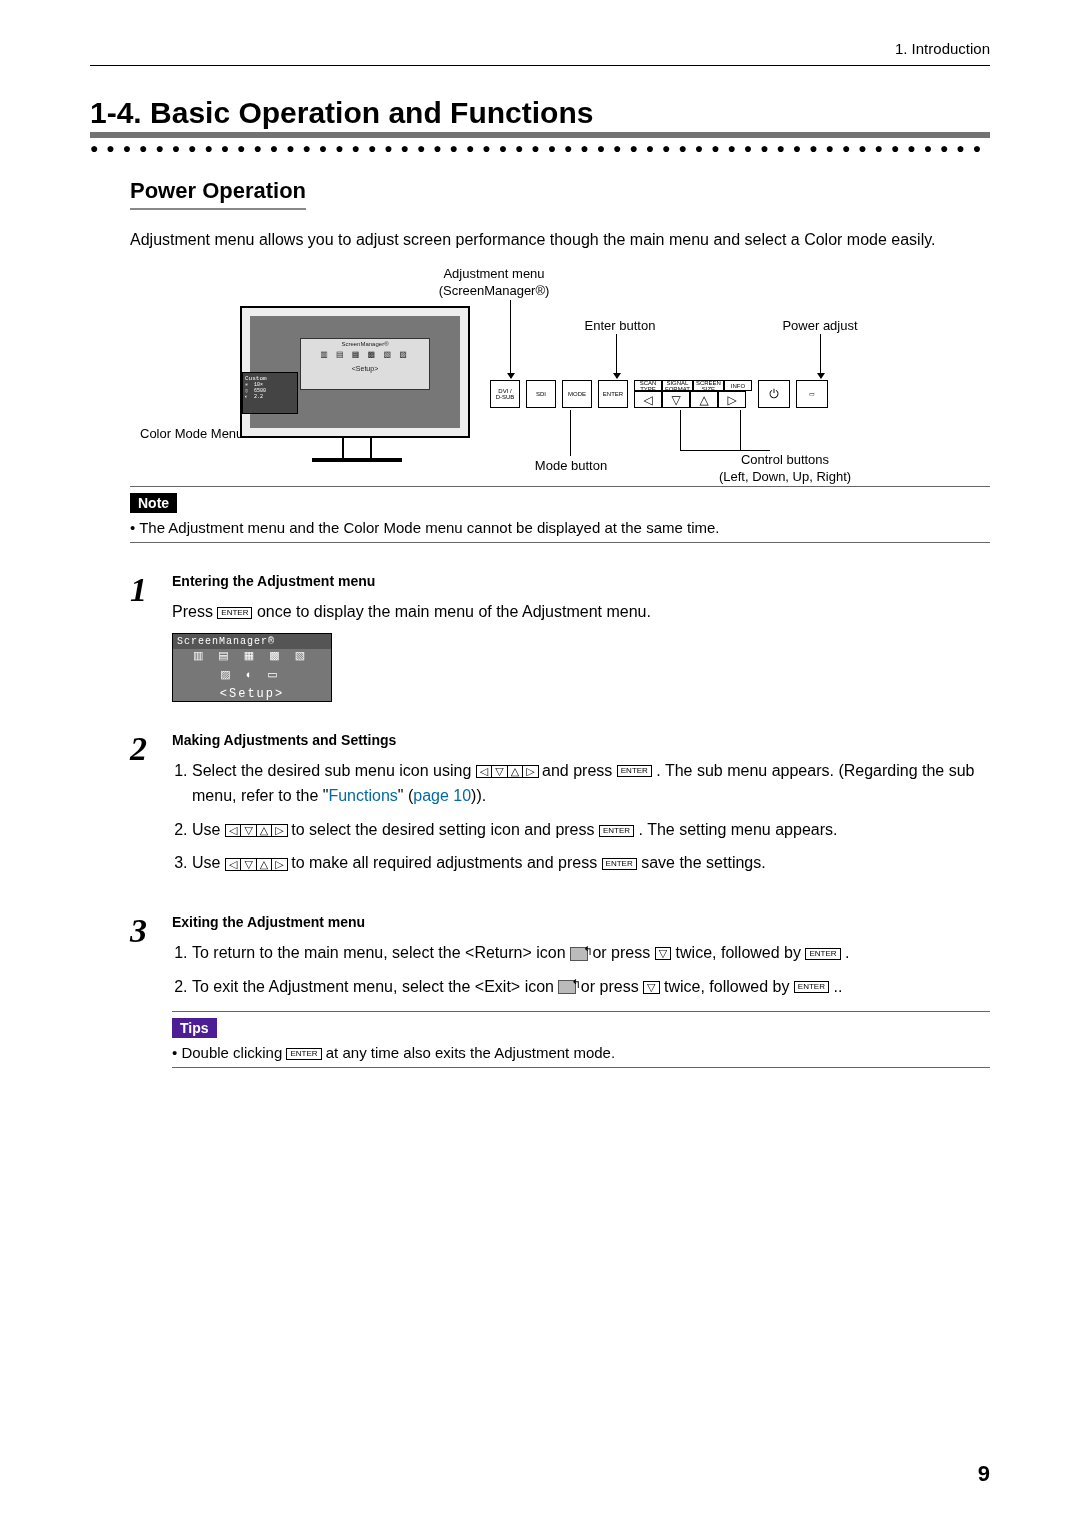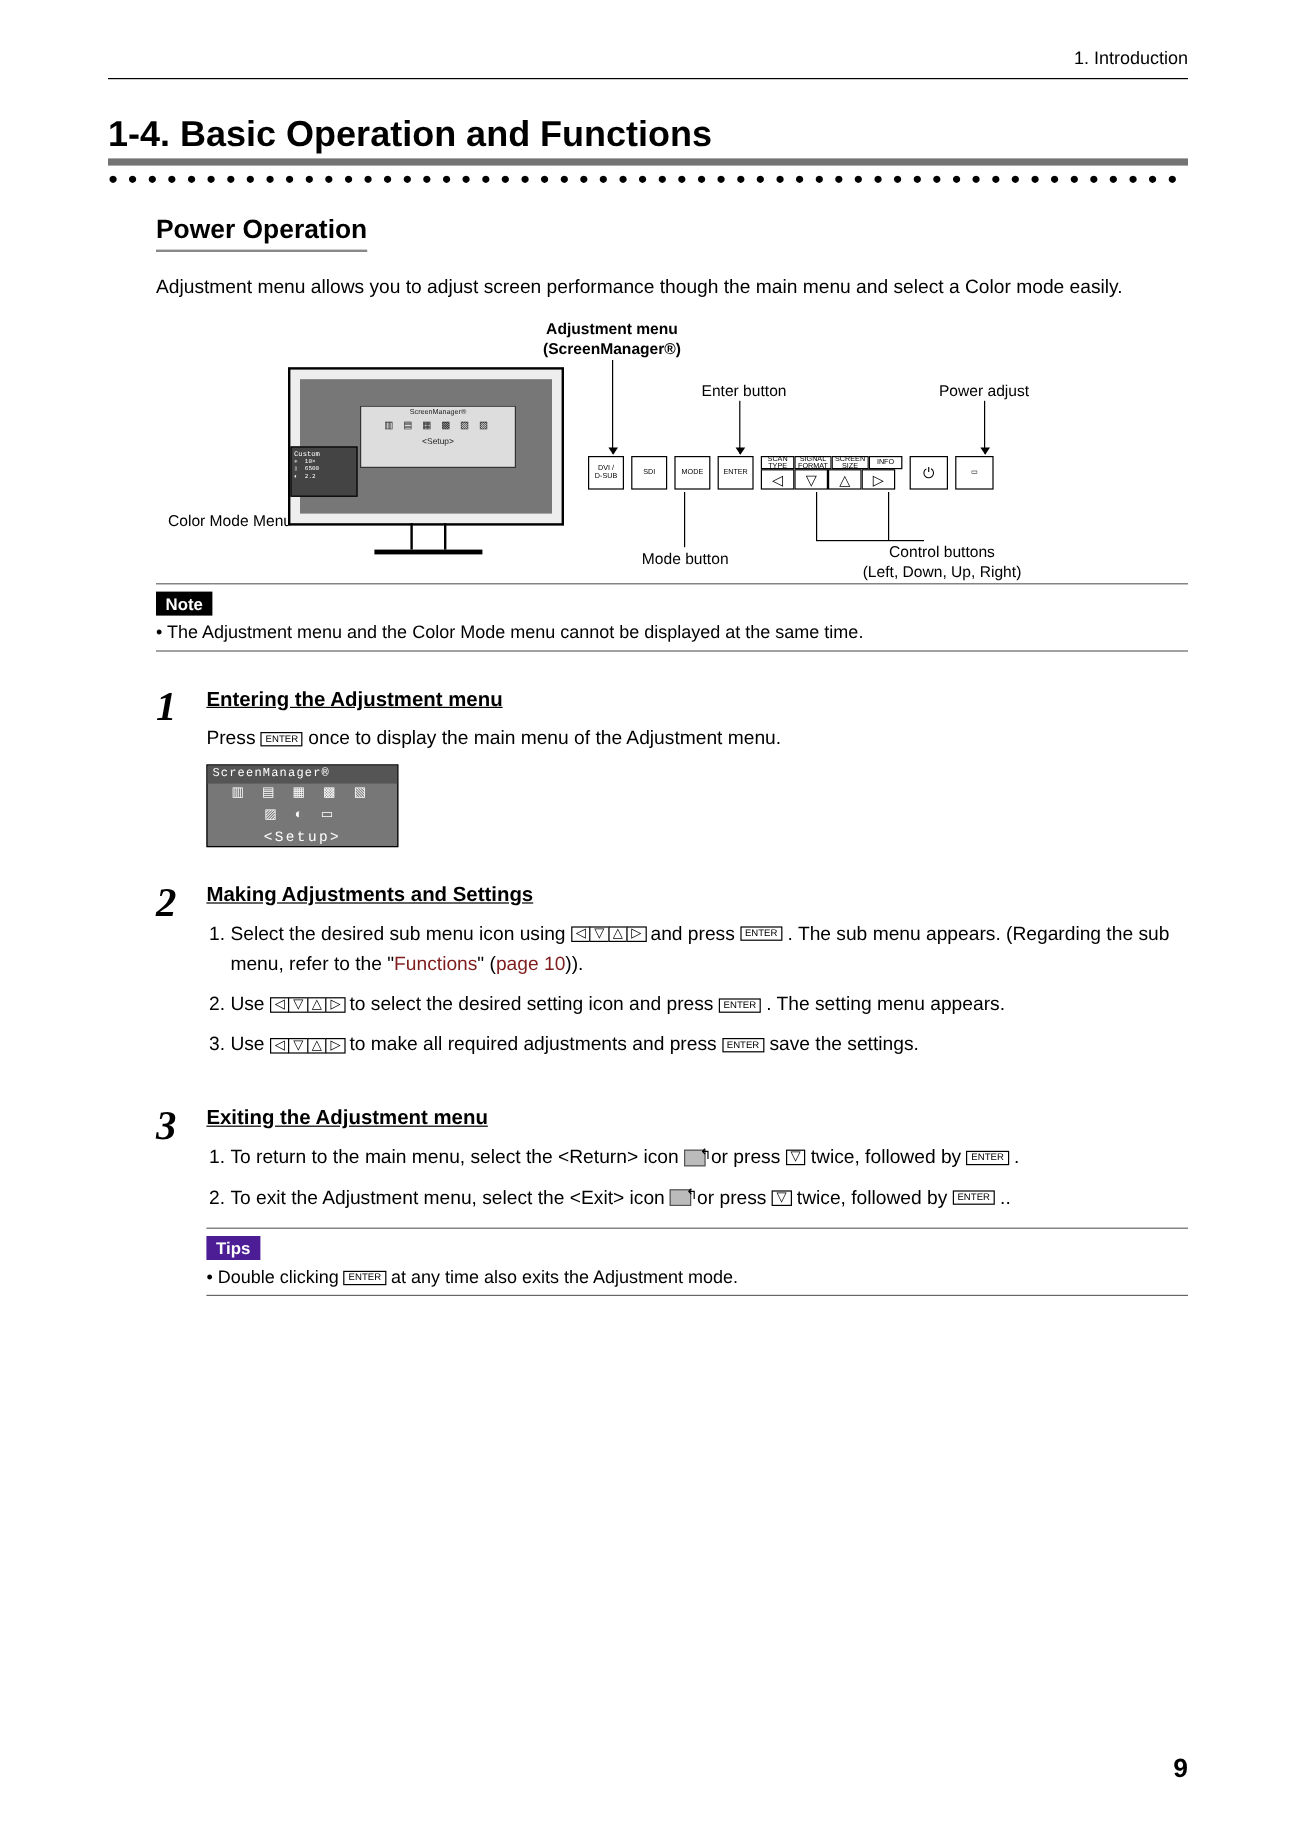--- a/index.html
+++ b/index.html
@@ -55,21 +55,21 @@
     margin-bottom: 14px;
   }
   .diagram {
     margin: 0 auto 20px auto;
     width: 820px;
     height: 200px;
     position: relative;
     font-size: 13px;
   }
   .diag-txt { position: absolute; text-align: center; line-height: 1.3; }
-  .adj-label { left: 300px; top: 0; width: 160px; font-weight: bold; }
+  .adj-label { left: 284px; top: 0; width: 160px; }
   .enter-label { left: 430px; top: 52px; width: 120px; }
   .power-label { left: 630px; top: 52px; width: 120px; }
   .colormode-label { left: 10px; top: 160px; width: 140px; text-align: left; }
   .modebtn-label { left: 376px; top: 192px; width: 130px; }
   .ctrl-label { left: 560px; top: 186px; width: 190px; }
   
   .monitor {
     position: absolute;
     left: 110px; top: 40px;
     width: 230px; height: 132px;
@@ -175,24 +175,23 @@
   .step .num {
     font-family: "Times New Roman", serif;
     font-style: italic;
     font-weight: bold;
     font-size: 34px;
     width: 42px;
     line-height: 1;
   }
   .step .body { flex: 1; }
   .step .title {
-    font-size: 17px;
+    font-size: 14px;
     font-weight: bold;
     margin-bottom: 10px;
-    text-decoration: underline;
   }
   .step .para {
     font-size: 16px;
     margin-bottom: 8px;
     line-height: 1.6;
   }
   .step ol {
     list-style: decimal;
     margin-left: 20px;
   }
@@ -208,21 +207,21 @@
     padding: 1px 3px;
     vertical-align: middle;
     line-height: 1;
     background: #fff;
     min-width: 14px;
     text-align: center;
   }
   .keycap.big { font-size: 11px; padding: 0 3px; }
   .keygroup { white-space: nowrap; }
   .keygroup .keycap { margin-right: -1px; }
-  .link { color: #7f1d1d; }
+  .link { color: #0369a1; }
   
   .shot {
     width: 160px;
     border: 1px solid #000;
     background: #777;
     margin-top: 6px;
   }
   .shot .bar {
     background: #555;
     color: #fff;

